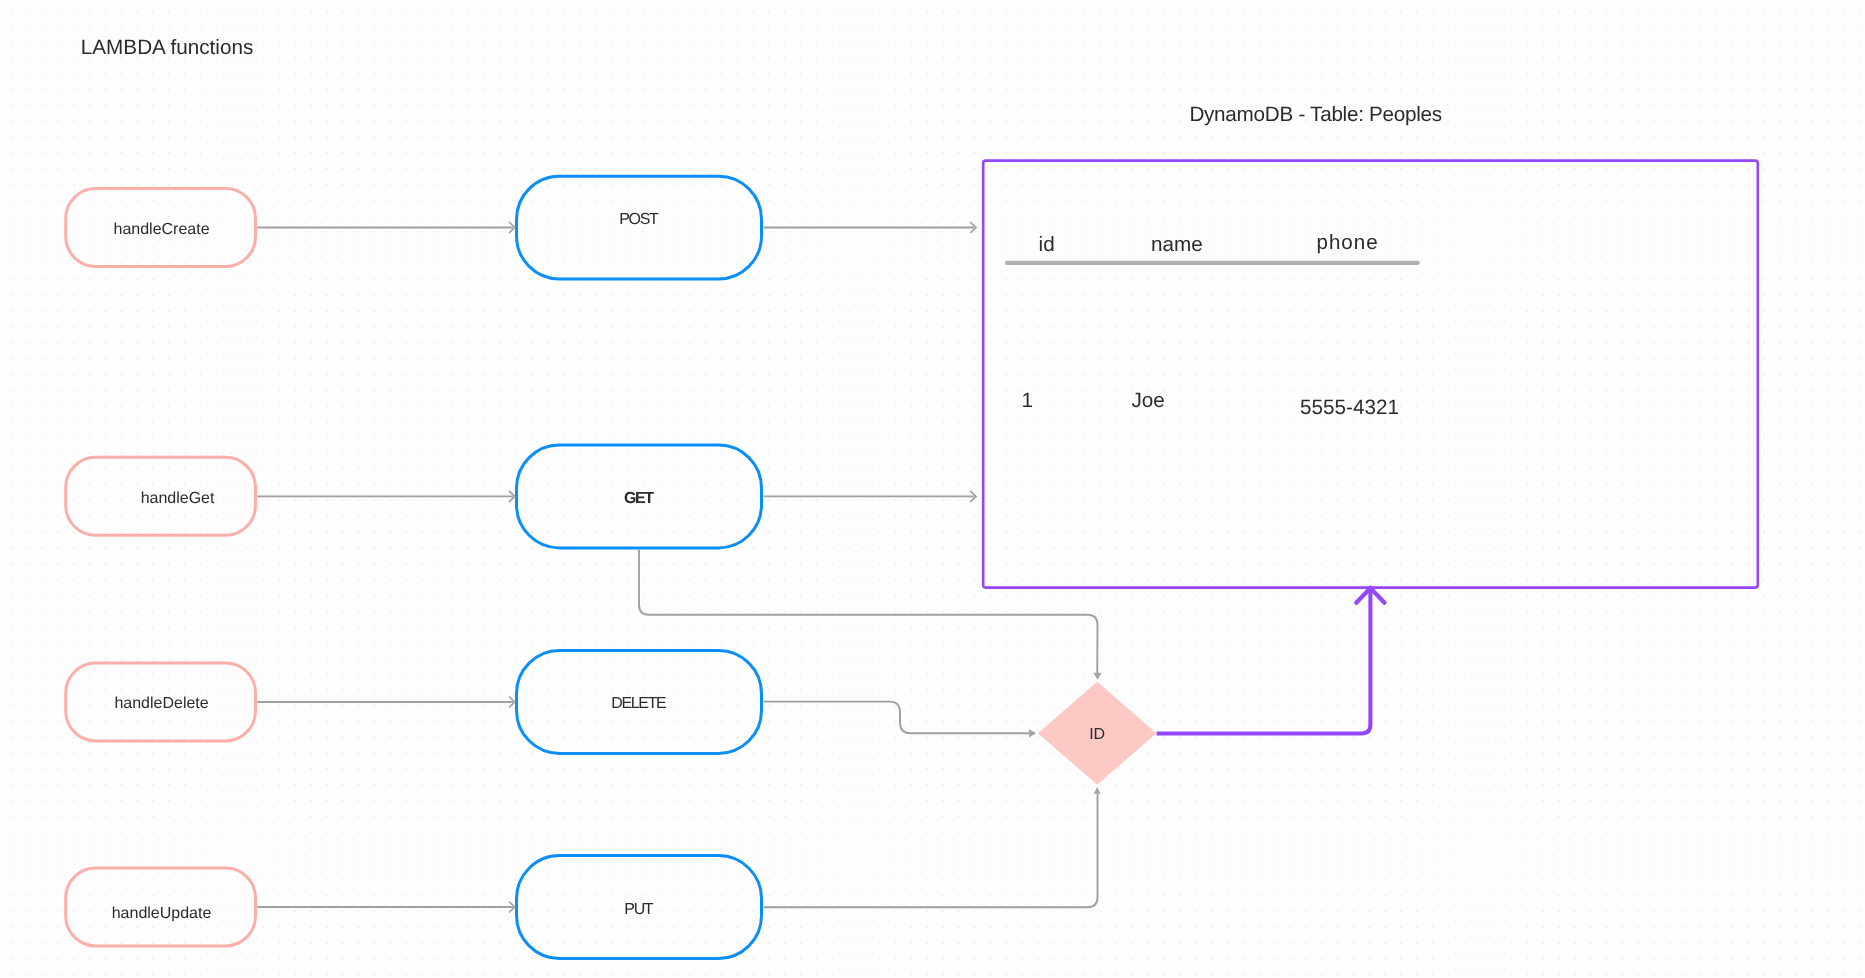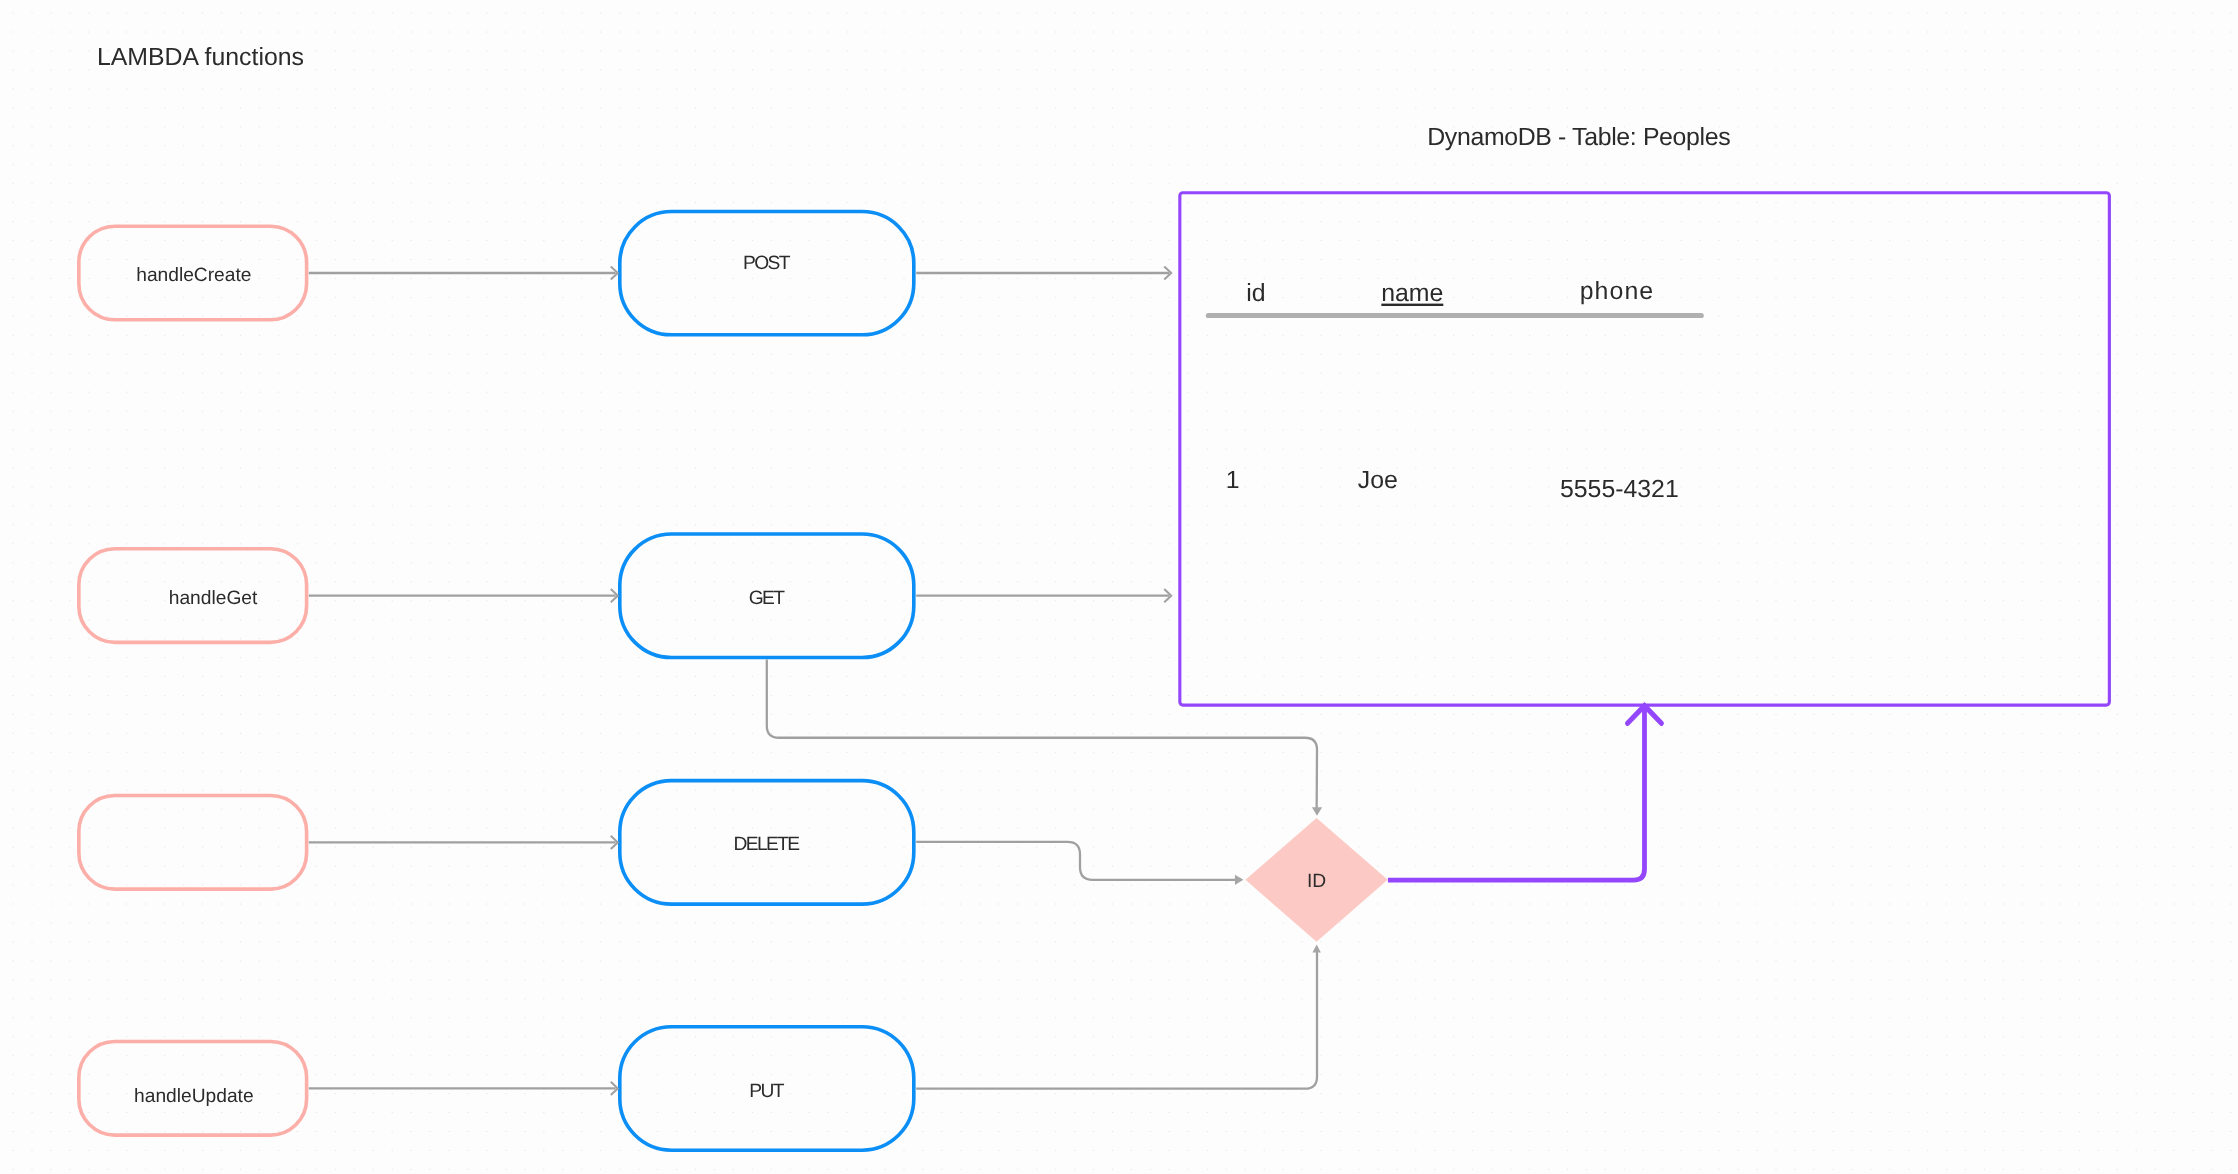--- a/index.html
+++ b/index.html
@@ -83,30 +83,31 @@
       <path d="M1156.6 733.4 L1361.4 733.4 Q1370.4 733.4 1370.4 724.4 L1370.4 589.2" fill="none" stroke="#9346fb" stroke-width="4" stroke-linecap="butt"></path>
       <path d="M1356.3 602.8 L1370.4 588.1 L1384.5 602.8" fill="none" stroke="#9346fb" stroke-width="4.2" stroke-linecap="round" stroke-linejoin="miter"></path>
     </g>
   </svg>
 
   <div class="free-label" style="left:80.8px;top:38px;">LAMBDA functions</div>
   <div class="free-label" style="left:1189.4px;top:104.5px;letter-spacing:-0.28px;">DynamoDB - Table: Peoples</div>
 
   <div class="node-label" style="left:66.8px;top:188.2px;width:189.5px;height:78.8px;">handleCreate</div>
   <div class="node-label" style="left:66.8px;top:457px;width:189.5px;height:78.8px;margin-left:16px;">handleGet</div>
+  <div class="node-label" style="left:66.8px;top:662.6px;width:189.5px;height:78.8px;">handleDelete</div>
   <div class="node-label" style="left:66.8px;top:867.6px;width:189.5px;height:88px;">handleUpdate</div>
 
   <div class="node-label" style="letter-spacing:-1.35px;text-indent:-1.35px;left:516.5px;top:176.3px;width:245px;height:83px;">POST</div>
-  <div class="node-label" style="letter-spacing:-1.35px;text-indent:-1.35px;left:516.5px;top:445px;width:245px;height:102.9px;">GET</div>
+  <div class="node-label" style="letter-spacing:-1.35px;text-indent:-1.35px;left:516.5px;top:445px;width:245px;height:102.9px;font-weight:bold;">GET</div>
   <div class="node-label" style="letter-spacing:-1.35px;text-indent:-1.35px;left:516.5px;top:650.5px;width:245px;height:102.9px;">DELETE</div>
   <div class="node-label" style="letter-spacing:-1.35px;text-indent:-1.35px;left:516.5px;top:855.6px;width:245px;height:102.9px;">PUT</div>
 
   <div class="node-label" style="left:1037.9px;top:680.7px;width:118.5px;height:104px;">ID</div>
 
   <div class="free-label" style="left:1038.6px;top:235px;">id</div>
-  <div class="free-label" style="left:1151px;top:235px;text-decoration:underline;">name</div>
+  <div class="free-label" style="left:1151px;top:235px;">name</div>
   <div class="free-label" style="left:1316px;top:235px;font-family:Liberation Mono, monospace;">phone</div>
 
   <div class="free-label" style="left:1021.5px;top:391px;">1</div>
   <div class="free-label" style="left:1131.5px;top:391px;">Joe</div>
   <div class="free-label" style="left:1300px;top:398px;">5555-4321</div>
 
 </div>
 
 </body></html>

